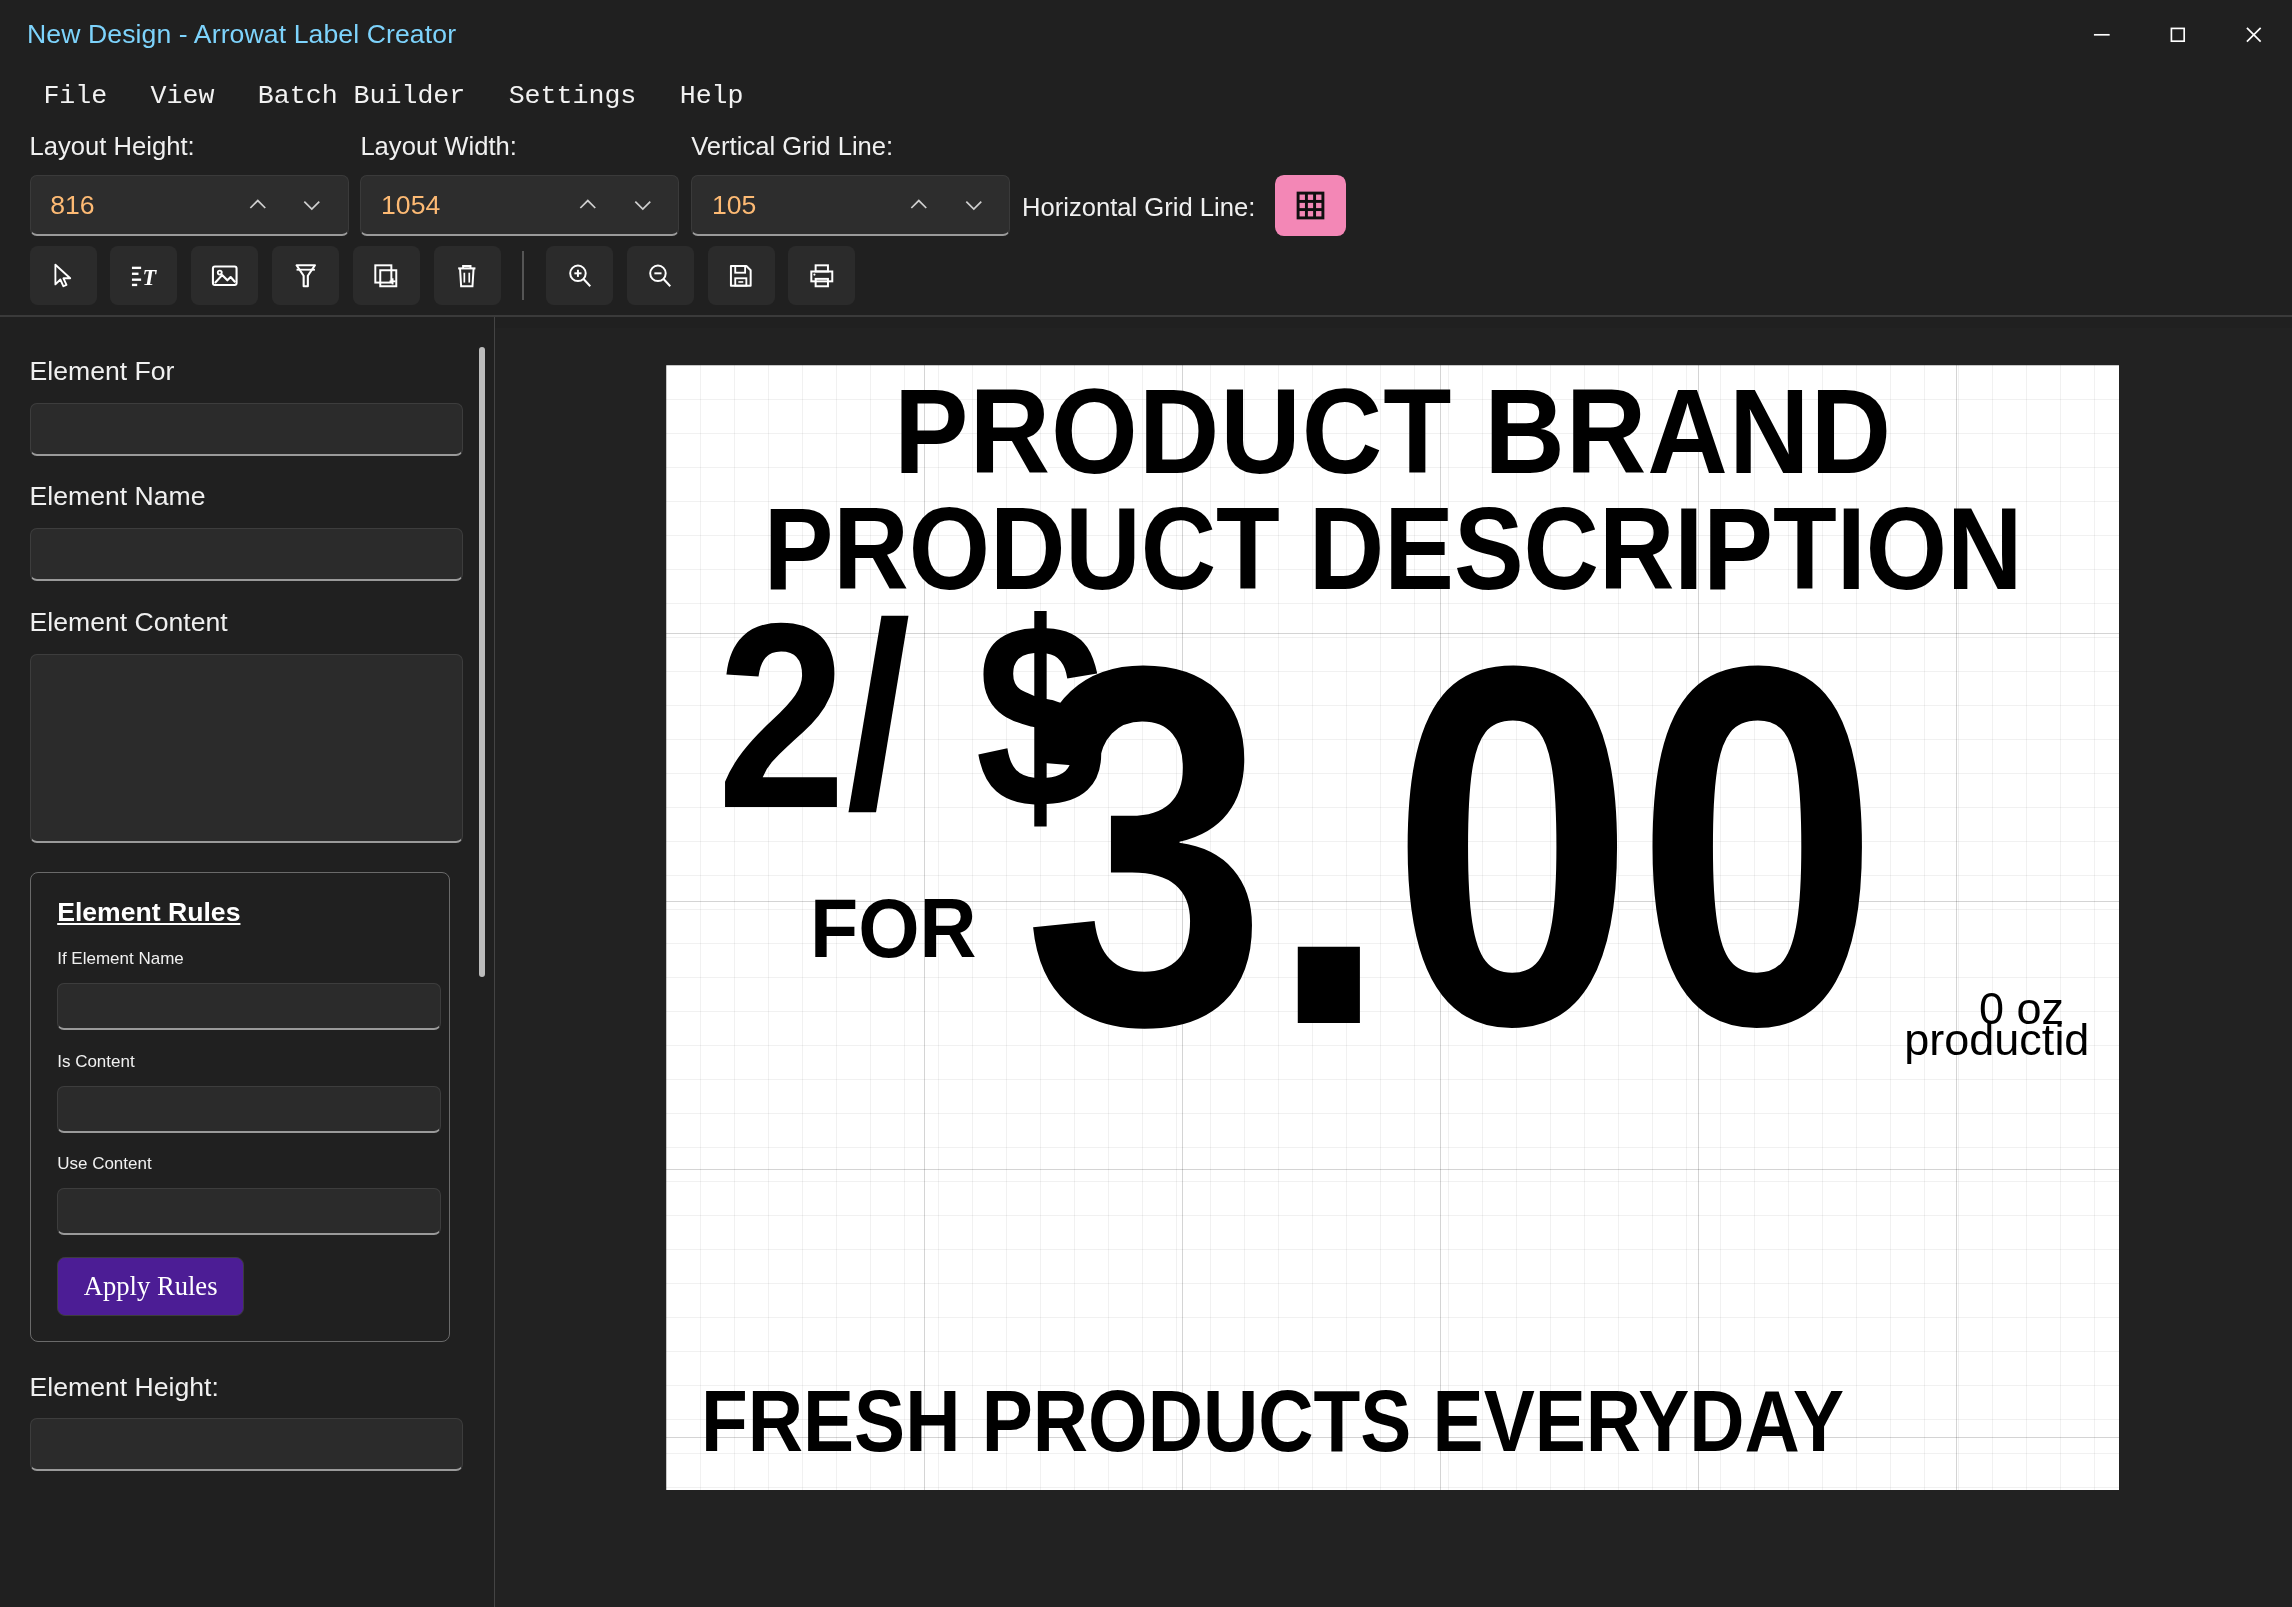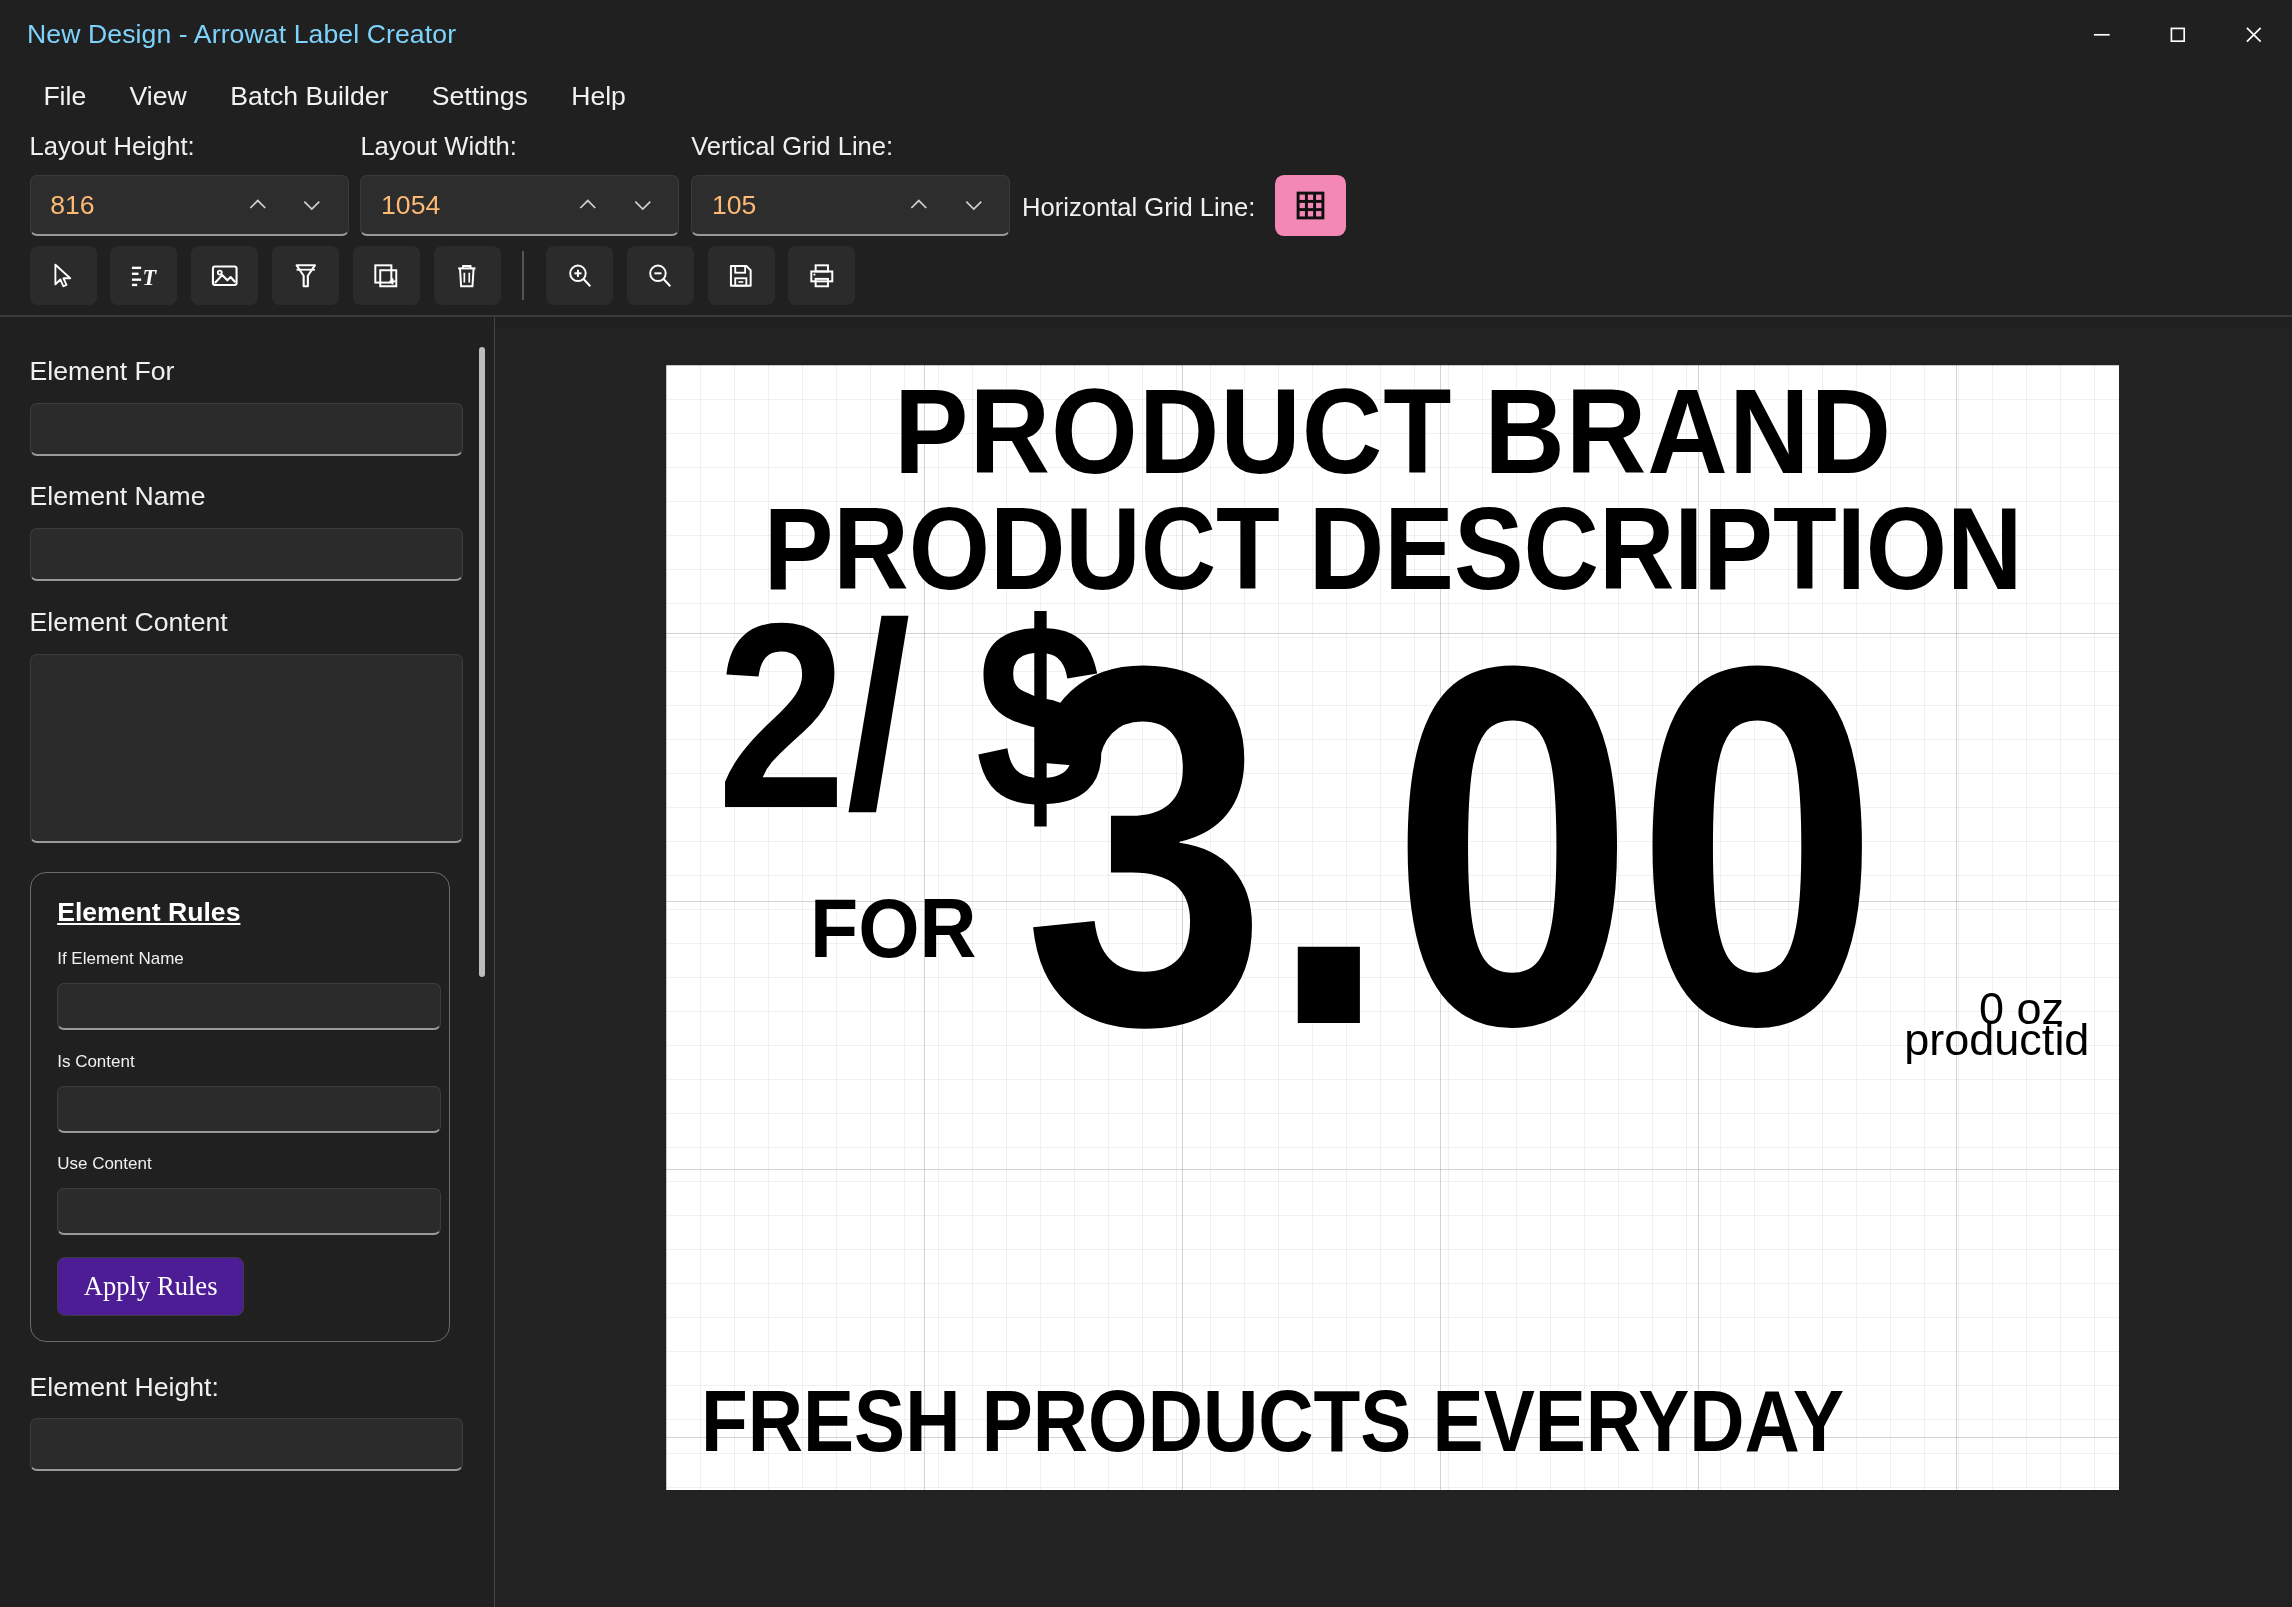--- a/index.html
+++ b/index.html
@@ -55,20 +55,21 @@
   .win-btn svg { display: block; }
 
   
   .menu-bar {
     height: 54px;
     flex: 0 0 54px;
     display: flex;
     align-items: center;
     padding-left: 21.7px;
     background: #202020;
+    font-family: Liberation Mono, monospace;
   }
   .menu-item {
     color: #f2f2f2;
     font-size: 26.6px;
     padding: 5.9px 21.7px;
     border-radius: 4.9px;
     cursor: default;
     white-space: nowrap;
   }
 
@@ -198,21 +199,21 @@
     height: 189px;
     background: #2b2b2b;
     border: 1px solid #3d3d3d;
     border-bottom: 2px solid #9a9a9a;
     border-radius: 6.9px;
     margin-bottom: 29.6px;
   }
   .rules-panel {
     width: 420px;
     border: 1px solid #6a6a6a;
-    border-radius: 16px;
+    border-radius: 8px;
     padding: 23.6px 26.6px 25.6px 26.6px;
     margin-bottom: 29.6px;
     margin-top: 19px;
   }
   .rules-title {
     color: #ffffff;
     font-size: 26.6px;
     font-weight: bold;
     text-decoration: underline;
     margin-bottom: 21.7px;

